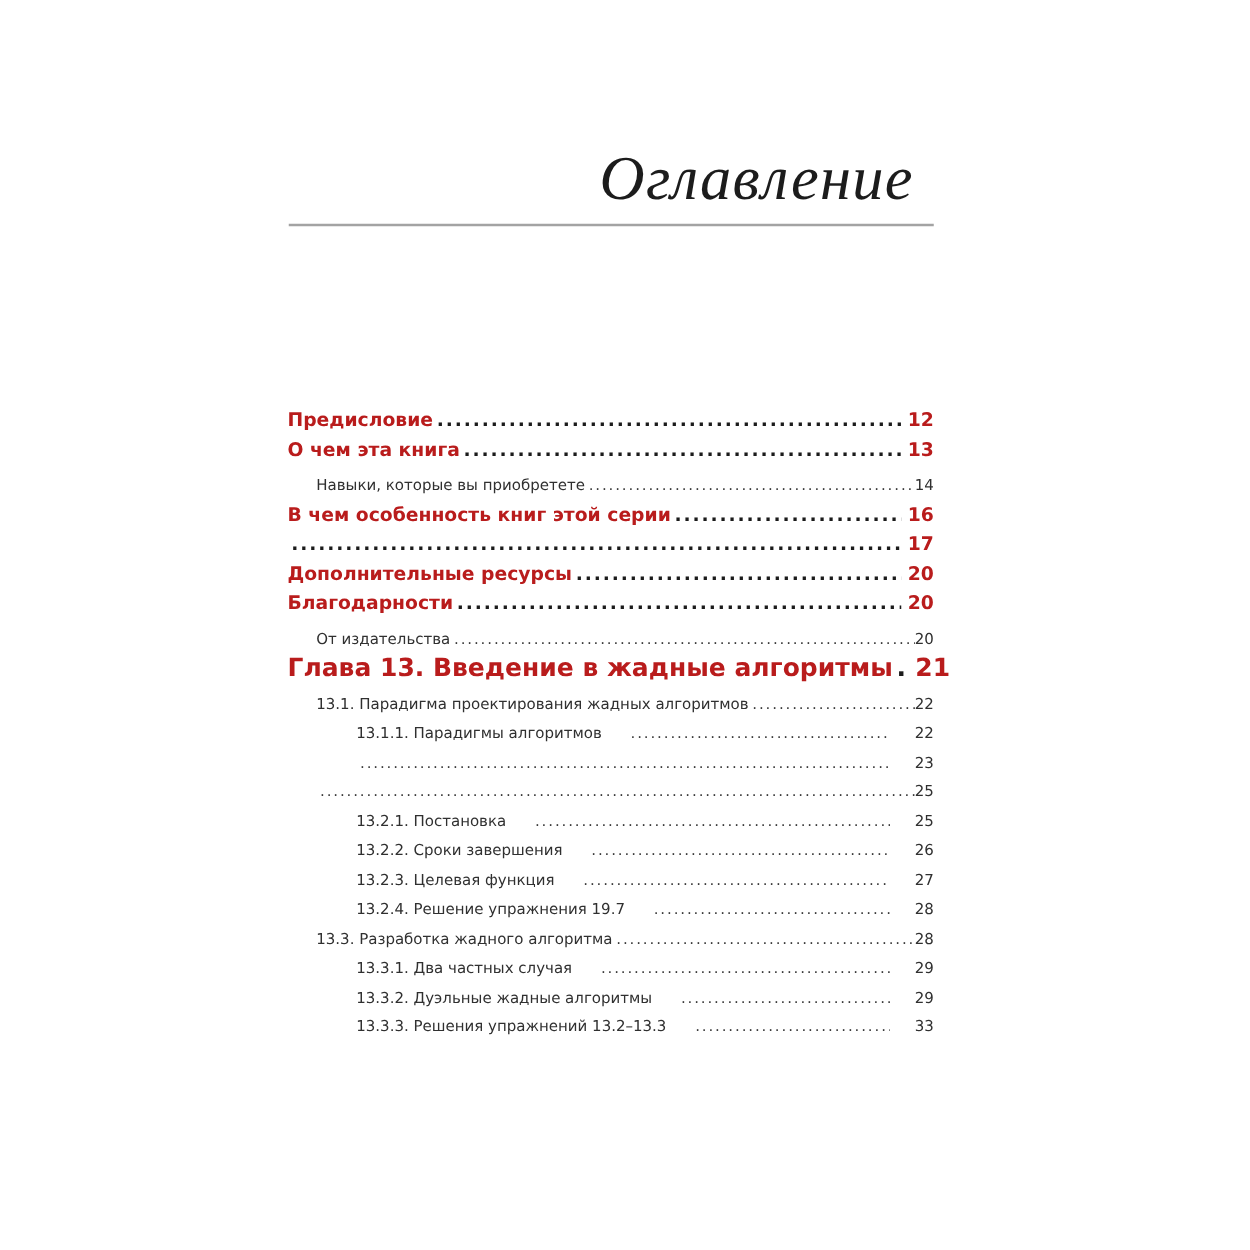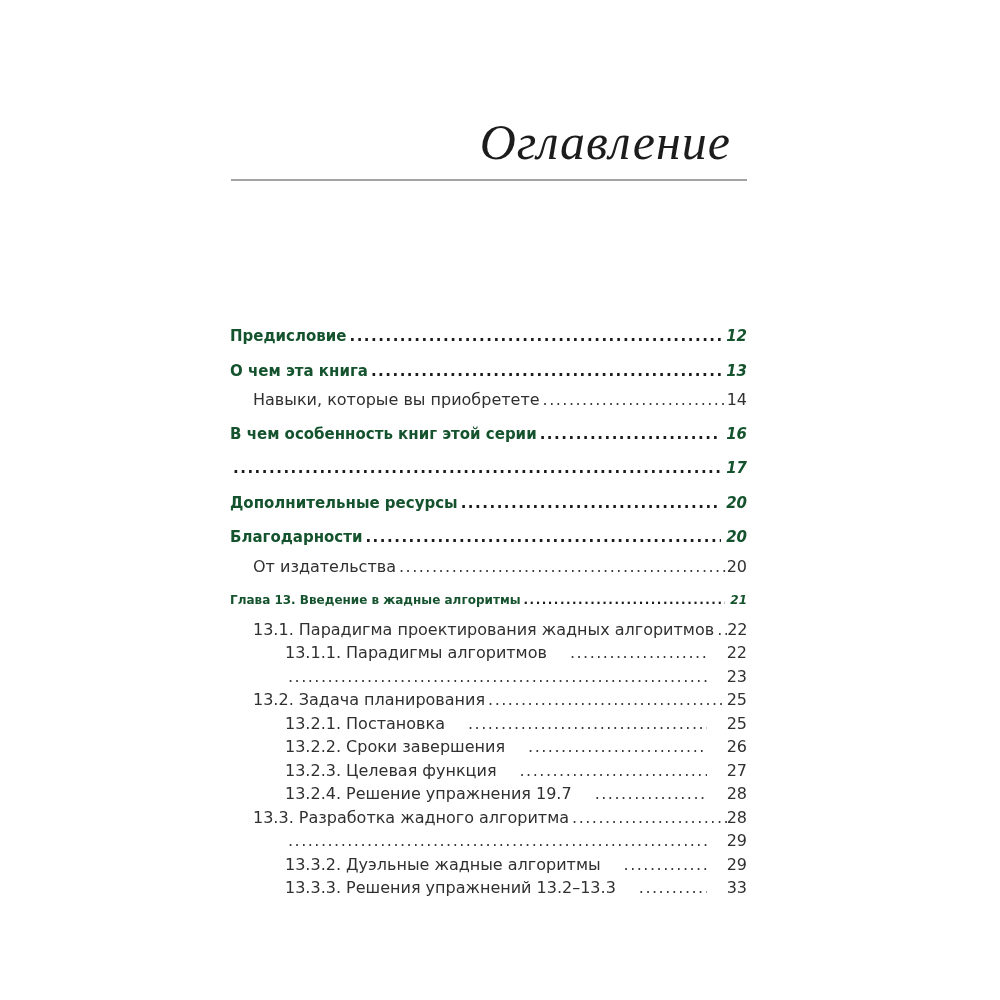--- a/index.html
+++ b/index.html
@@ -43,50 +43,50 @@
     position: absolute;
     top: 325px;
     left: 230px;
     width: 517px;
     color: #303030;
   }
   .row {
     display: flex;
     align-items: baseline;
     line-height: 23.5px;
-    font-size: 16px;
+    font-size: 12px;
   }
   .row.bold {
     font-weight: bold;
     font-size: 15px;
-    color: #14532d;
+    color: #b91c1c;
   }
   .row.chapter {
-    font-size: 12px;
+    font-size: 20px;
   }
   .row.lvl1 { padding-left: 23px; }
   .row.lvl2 { padding-left: 55px; gap: 20px; }
-  .row.mt-lg { margin-top: 11px; }
+  .row.mt-lg { }
   .row.mt-md { margin-top: 5px; }
   .lbl { white-space: nowrap; }
   .leader {
     flex: 1;
     overflow: hidden;
     white-space: nowrap;
     margin-left: 3px;
     min-width: 10px;
     letter-spacing: 1.5px;
     color: #3a3a3a;
   }
   .row.bold .leader { color: #1b1b1b; }
   .leader::after {
     content: "........................................................................................................................................................................................";
   }
   .pg { white-space: nowrap; }
-  .row.bold .pg { margin-left: 5px; font-style: italic; }
+  .row.bold .pg { margin-left: 5px; }
 </style>
 </head>
 <body>
 
 <div class="sheet">
   <div class="page-title">Оглавление</div>
   <div class="title-rule"></div>
   <div class="toc">
       <div class="row lvl0 bold">
         <span class="lbl">Предисловие</span>
@@ -140,21 +140,20 @@
       <div class="row lvl2">
         <span class="lbl">13.1.1. Парадигмы алгоритмов</span>
         <span class="leader"></span>
         <span class="pg">22</span>
       </div>
       <div class="row lvl2">
         <span class="leader"></span>
         <span class="pg">23</span>
       </div>
       <div class="row lvl1">
-        <span class="lbl">13.2. Задача планирования</span>
         <span class="leader"></span>
         <span class="pg">25</span>
       </div>
       <div class="row lvl2">
         <span class="lbl">13.2.1. Постановка</span>
         <span class="leader"></span>
         <span class="pg">25</span>
       </div>
       <div class="row lvl2">
         <span class="lbl">13.2.2. Сроки завершения</span>
@@ -170,20 +169,21 @@
         <span class="lbl">13.2.4. Решение упражнения 19.7</span>
         <span class="leader"></span>
         <span class="pg">28</span>
       </div>
       <div class="row lvl1">
         <span class="lbl">13.3. Разработка жадного алгоритма</span>
         <span class="leader"></span>
         <span class="pg">28</span>
       </div>
       <div class="row lvl2">
+        <span class="lbl">13.3.1. Два частных случая</span>
         <span class="leader"></span>
         <span class="pg">29</span>
       </div>
       <div class="row lvl2">
         <span class="lbl">13.3.2. Дуэльные жадные алгоритмы</span>
         <span class="leader"></span>
         <span class="pg">29</span>
       </div>
       <div class="row lvl2">
         <span class="lbl">13.3.3. Решения упражнений 13.2–13.3</span>

